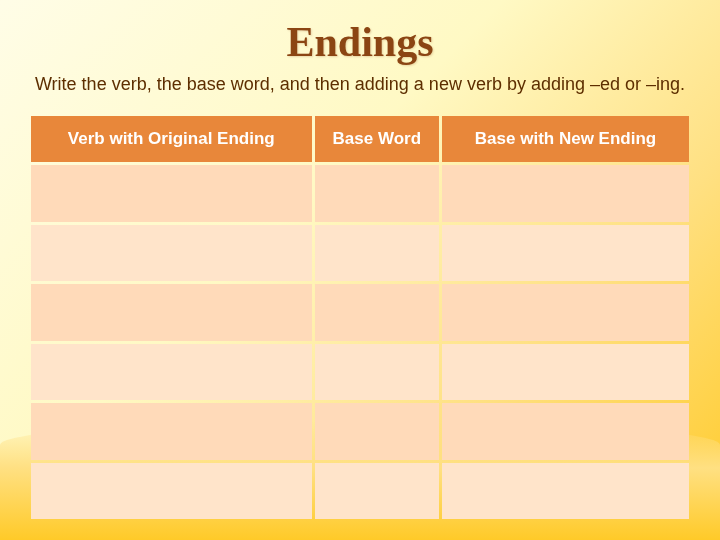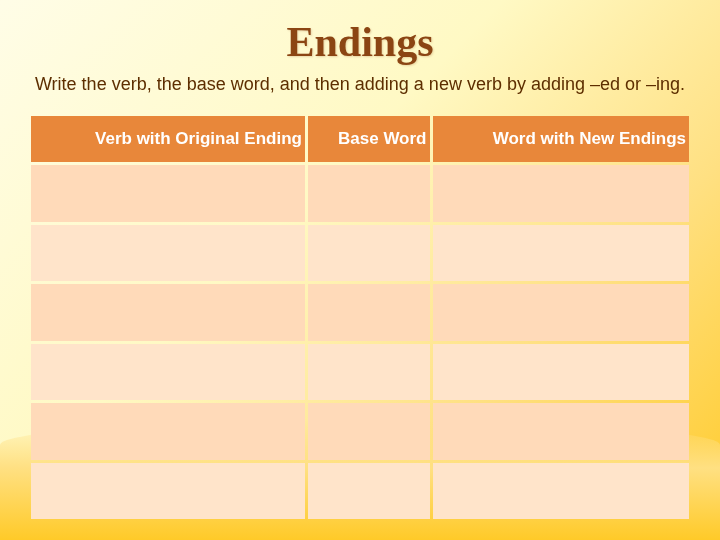--- a/index.html
+++ b/index.html
@@ -69,21 +69,21 @@
       border-spacing: 3px;
       flex: 1;
     }
 
     thead tr th {
       background-color: #E8873A;
       color: white;
       font-size: 17px;
       font-weight: bold;
       padding: 12px 3px;
-      text-align: right;
+      text-align: center;
       vertical-align: middle;
       line-height: 1.3;
     }
 
     tbody tr td {
       background-color: #FFDAB9;
       height: 48px;
       padding: 6px 14px;
     }
 
@@ -101,21 +101,21 @@
   <div class="title">Endings</div>
 
   <div class="subtitle">Write the verb, the base word, and then adding a new verb by adding –ed or –ing.</div>
 
   <div class="table-wrapper">
     <table>
       <thead>
         <tr>
           <th>Verb with Original Ending</th>
           <th>Base Word</th>
-          <th>Word with New Endings</th>
+          <th>Base with New Ending</th>
         </tr>
       </thead>
       <tbody>
         <tr>
           <td></td>
           <td></td>
           <td></td>
         </tr>
         <tr>
           <td></td>

